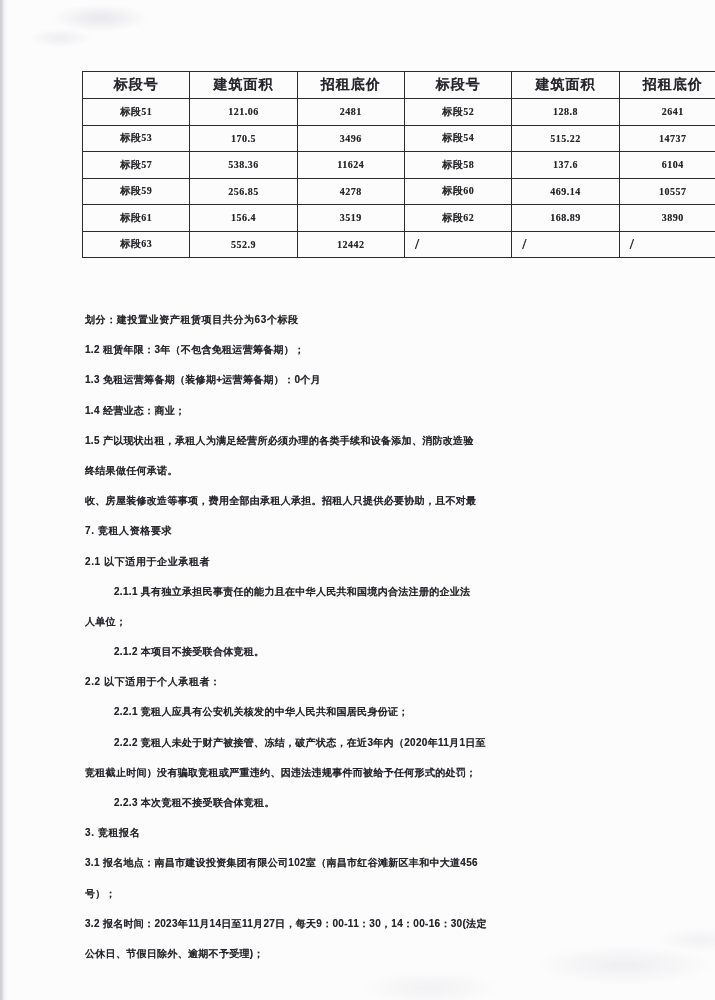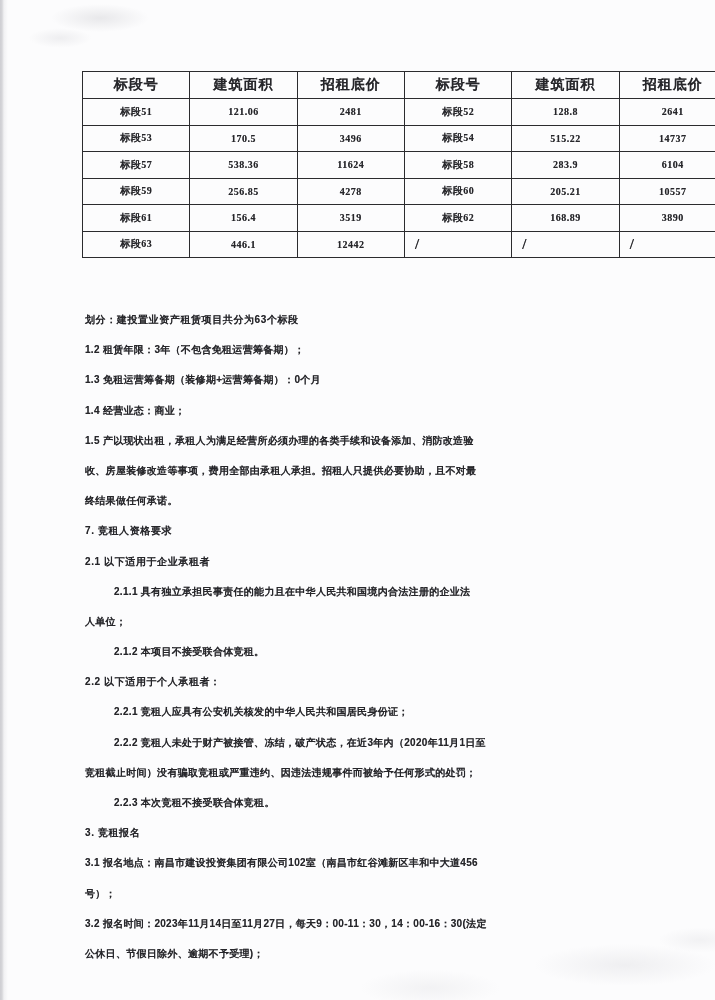--- a/index.html
+++ b/index.html
@@ -103,58 +103,58 @@
         <td>3496</td>
         <td>标段54</td>
         <td>515.22</td>
         <td>14737</td>
       </tr>
       <tr>
         <td>标段57</td>
         <td>538.36</td>
         <td>11624</td>
         <td>标段58</td>
-        <td>283.9</td>
+        <td>137.6</td>
         <td>6104</td>
       </tr>
       <tr>
         <td>标段59</td>
         <td>256.85</td>
         <td>4278</td>
         <td>标段60</td>
-        <td>205.21</td>
+        <td>469.14</td>
         <td>10557</td>
       </tr>
       <tr>
         <td>标段61</td>
         <td>156.4</td>
         <td>3519</td>
         <td>标段62</td>
         <td>168.89</td>
         <td>3890</td>
       </tr>
       <tr>
         <td>标段63</td>
-        <td>446.1</td>
+        <td>552.9</td>
         <td>12442</td>
         <td class="slash">/</td>
         <td class="slash">/</td>
         <td class="slash">/</td>
       </tr>
     </tbody>
 </table>
 
 <div class="body-text">
     <div class="line heading">划分：建投置业资产租赁项目共分为63个标段</div>
     <div class="line">1.2 租赁年限：3年（不包含免租运营筹备期）；</div>
     <div class="line">1.3 免租运营筹备期（装修期+运营筹备期）：0个月</div>
     <div class="line">1.4 经营业态：商业；</div>
     <div class="line">1.5 产以现状出租，承租人为满足经营所必须办理的各类手续和设备添加、消防改造验</div>
+    <div class="line">终结果做任何承诺。</div>
     <div class="line">收、房屋装修改造等事项，费用全部由承租人承担。招租人只提供必要协助，且不对最</div>
-    <div class="line">终结果做任何承诺。</div>
     <div class="line heading">7. 竞租人资格要求</div>
     <div class="line heading">2.1 以下适用于企业承租者</div>
     <div class="line indent">2.1.1 具有独立承担民事责任的能力且在中华人民共和国境内合法注册的企业法</div>
     <div class="line">人单位；</div>
     <div class="line indent">2.1.2 本项目不接受联合体竞租。</div>
     <div class="line heading">2.2 以下适用于个人承租者：</div>
     <div class="line indent">2.2.1 竞租人应具有公安机关核发的中华人民共和国居民身份证；</div>
     <div class="line indent">2.2.2 竞租人未处于财产被接管、冻结，破产状态，在近3年内（2020年11月1日至</div>
     <div class="line">竞租截止时间）没有骗取竞租或严重违约、因违法违规事件而被给予任何形式的处罚；</div>
     <div class="line indent">2.2.3 本次竞租不接受联合体竞租。</div>

